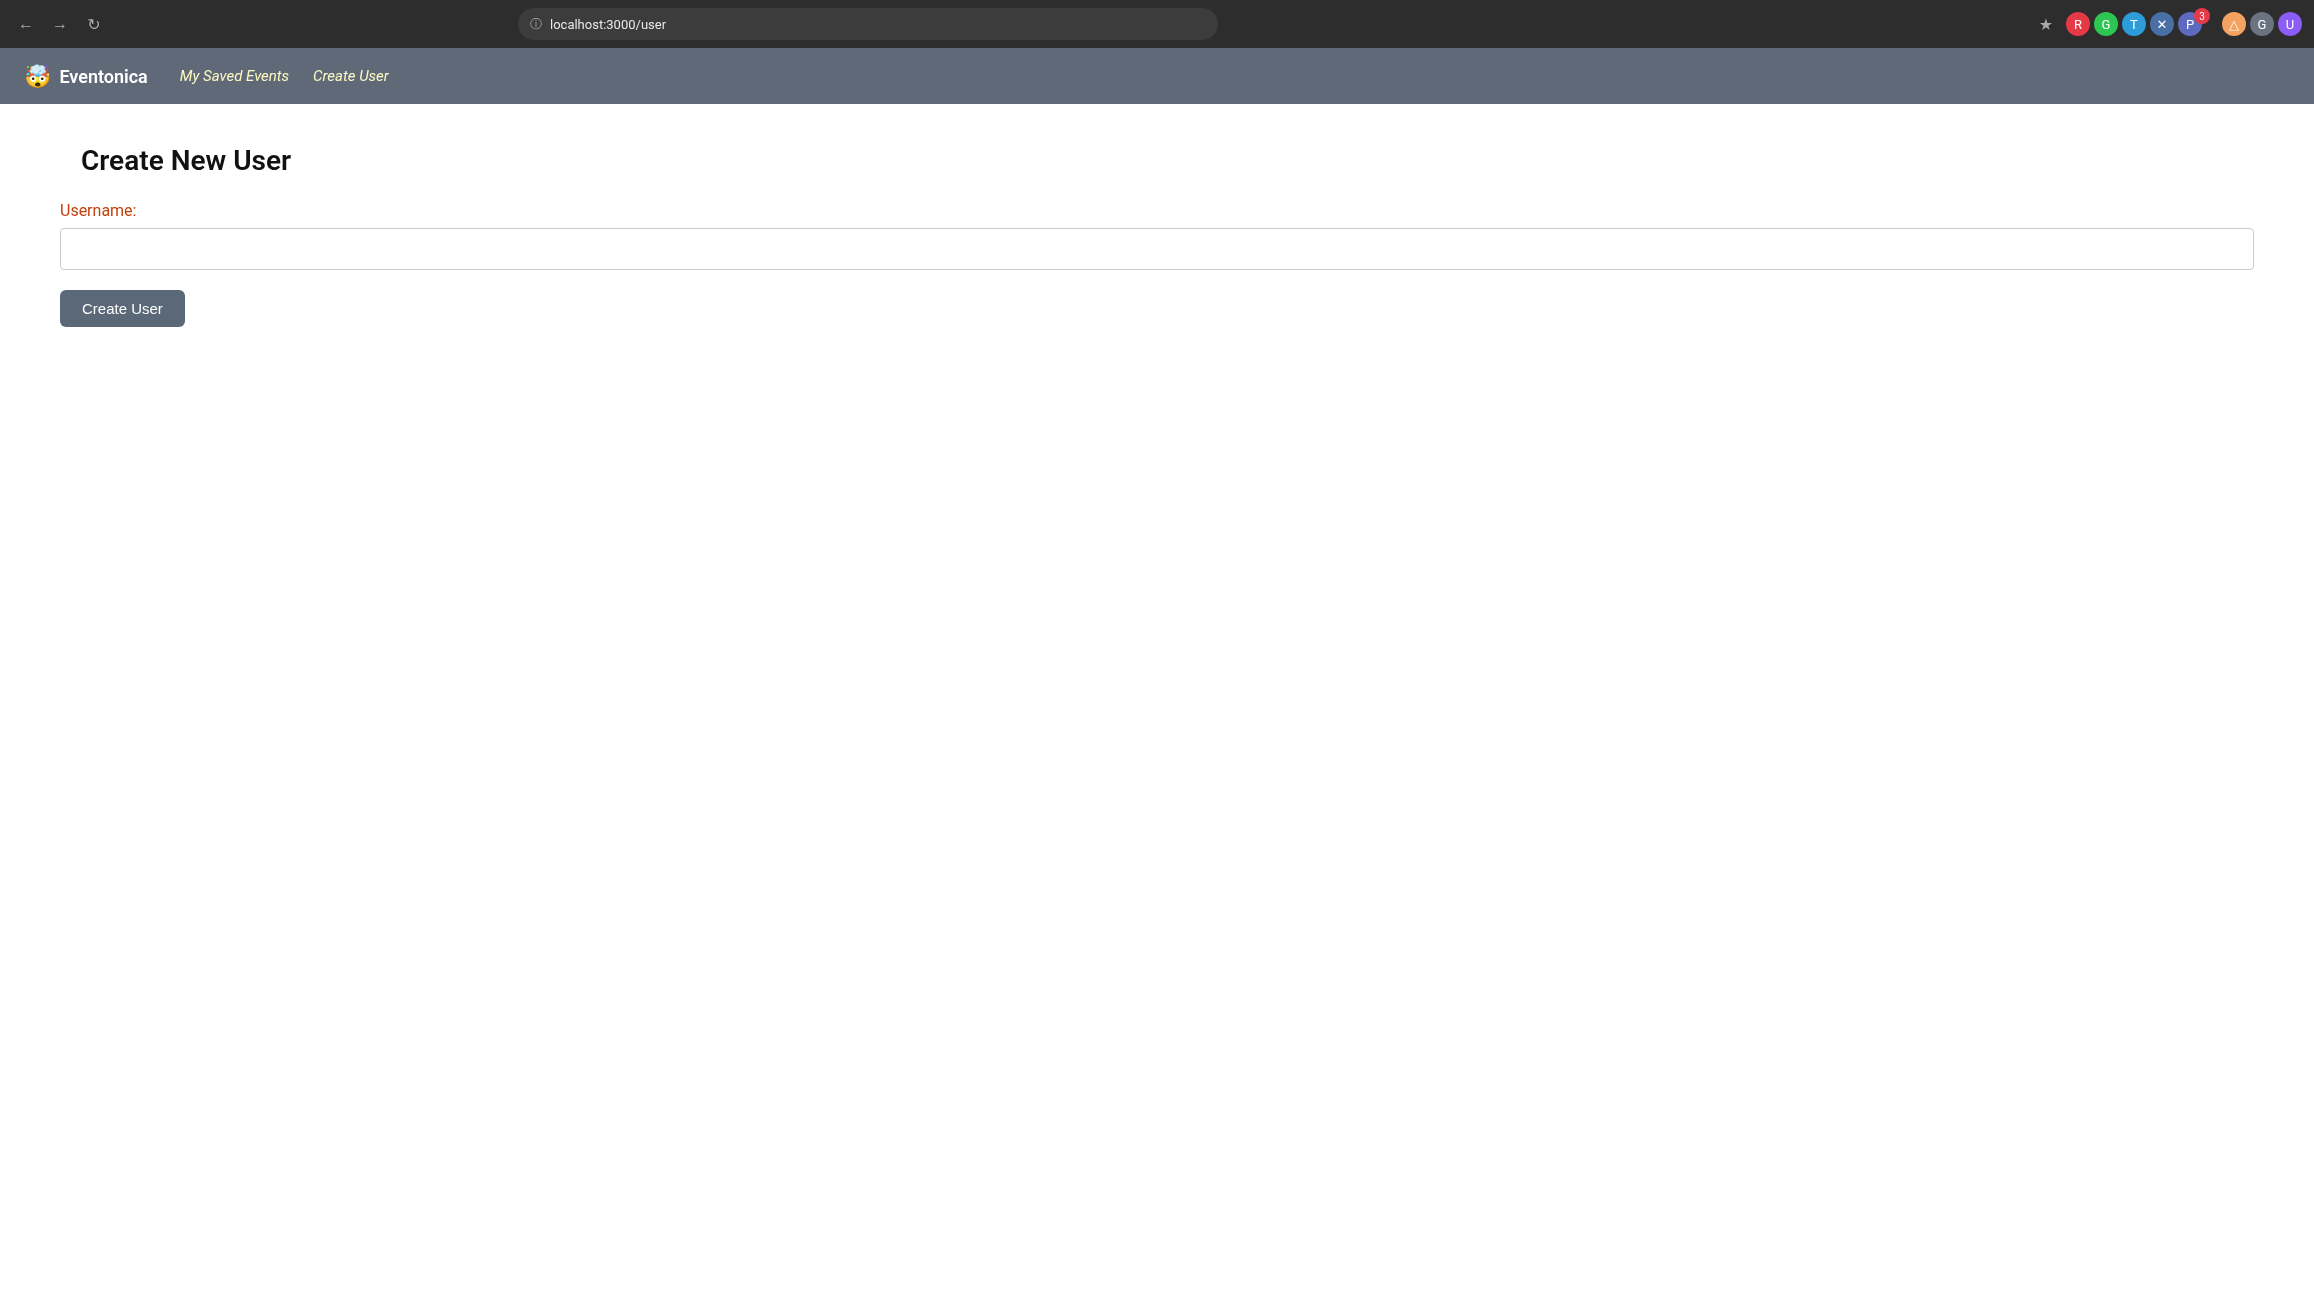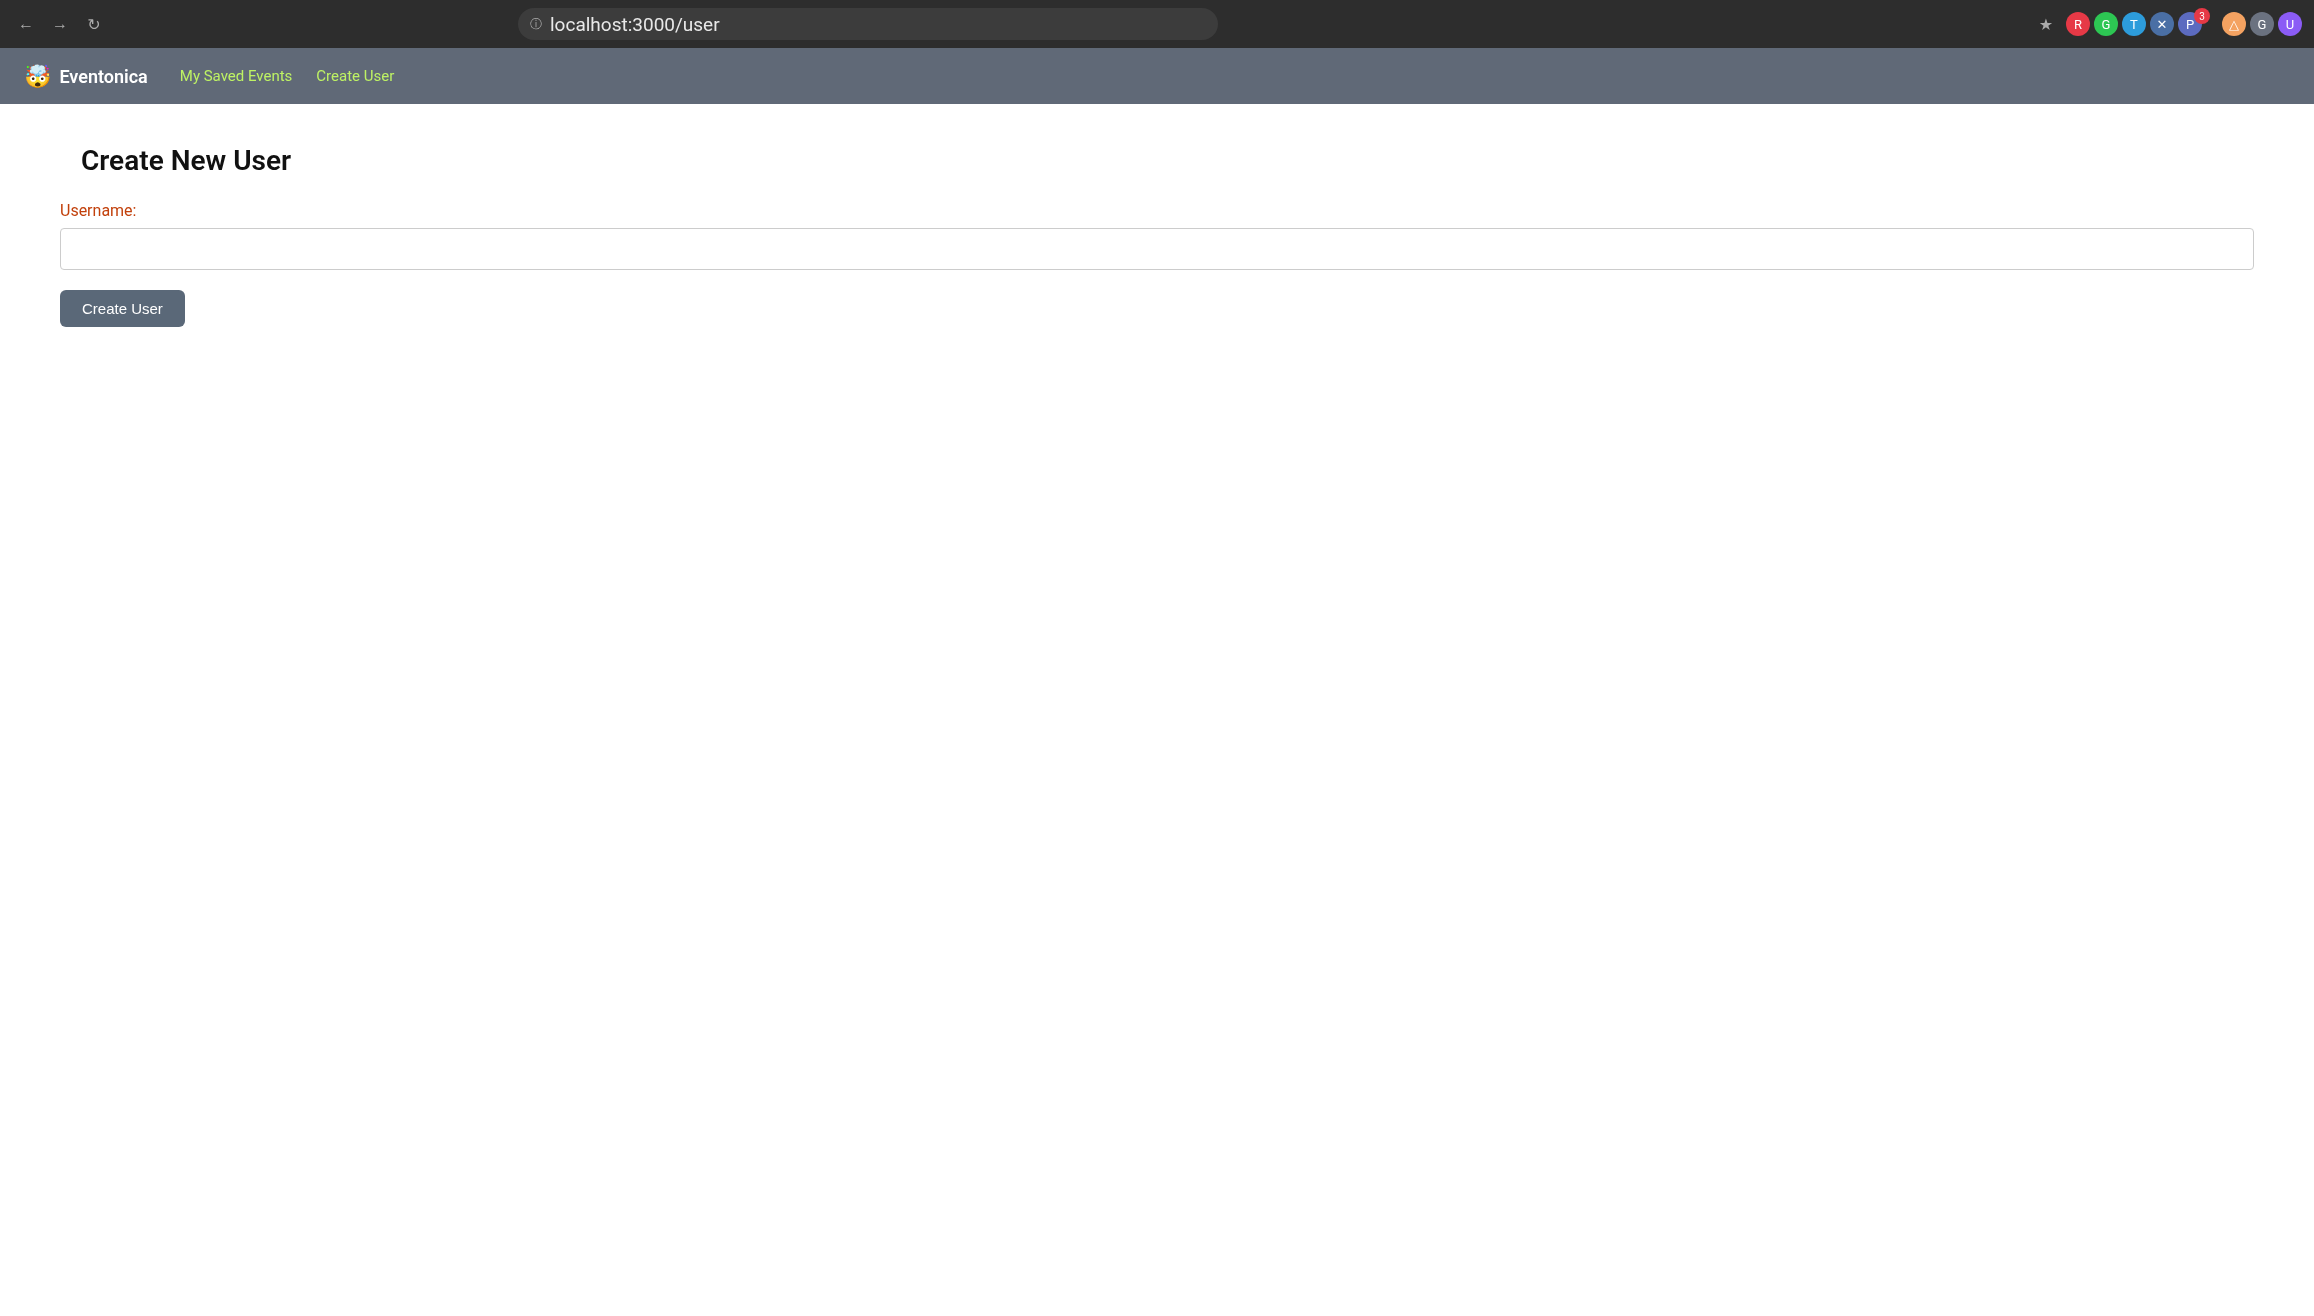--- a/index.html
+++ b/index.html
@@ -57,21 +57,21 @@
       margin: 0 auto;
     }
 
     .browser-lock-icon {
       color: #aaa;
       font-size: 12px;
     }
 
     .browser-url {
       color: #e8e8e8;
-      font-size: 19px;
+      font-size: 13px;
     }
 
     .browser-actions {
       display: flex;
       align-items: center;
       gap: 4px;
       margin-left: auto;
     }
 
     .browser-action-btn {
@@ -133,24 +133,25 @@
       font-size: 22px;
     }
 
     .nav-links {
       display: flex;
       align-items: center;
       gap: 24px;
     }
 
     .nav-link {
-      color: #bef264;
+      color: #fef9c3;
       text-decoration: none;
       font-size: 15px;
       cursor: pointer;
+      font-style: italic;
     }
 
     
     .main-content {
       padding: 40px 60px;
       background: white;
       min-height: calc(100vh - 104px);
     }
 
     .page-title {

